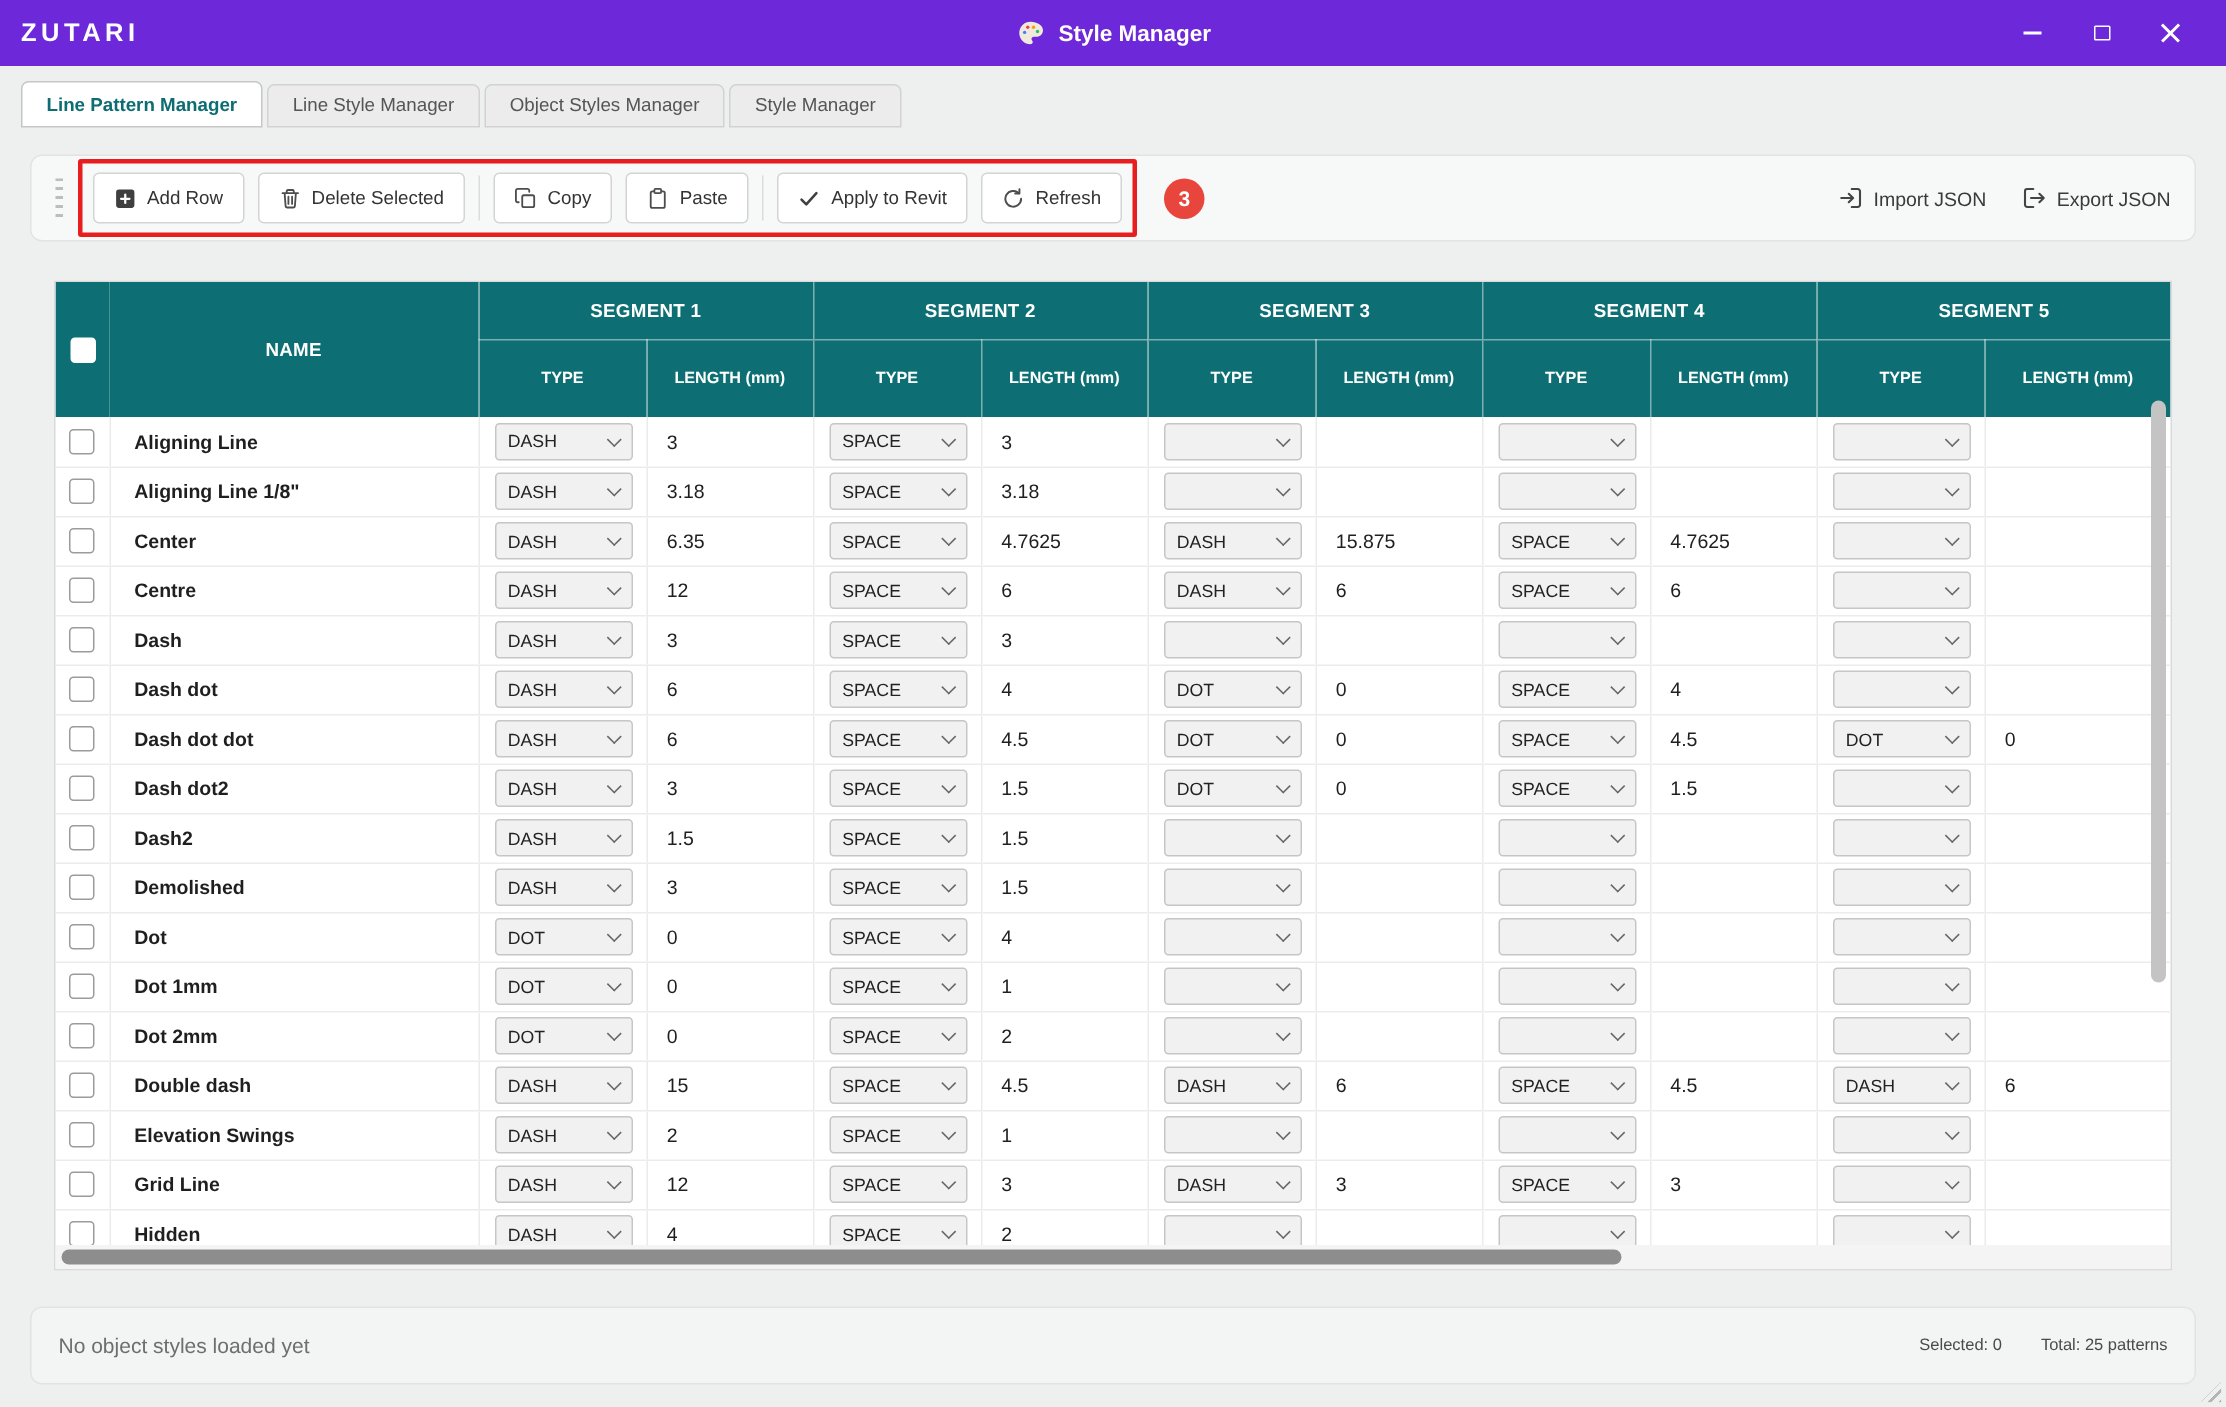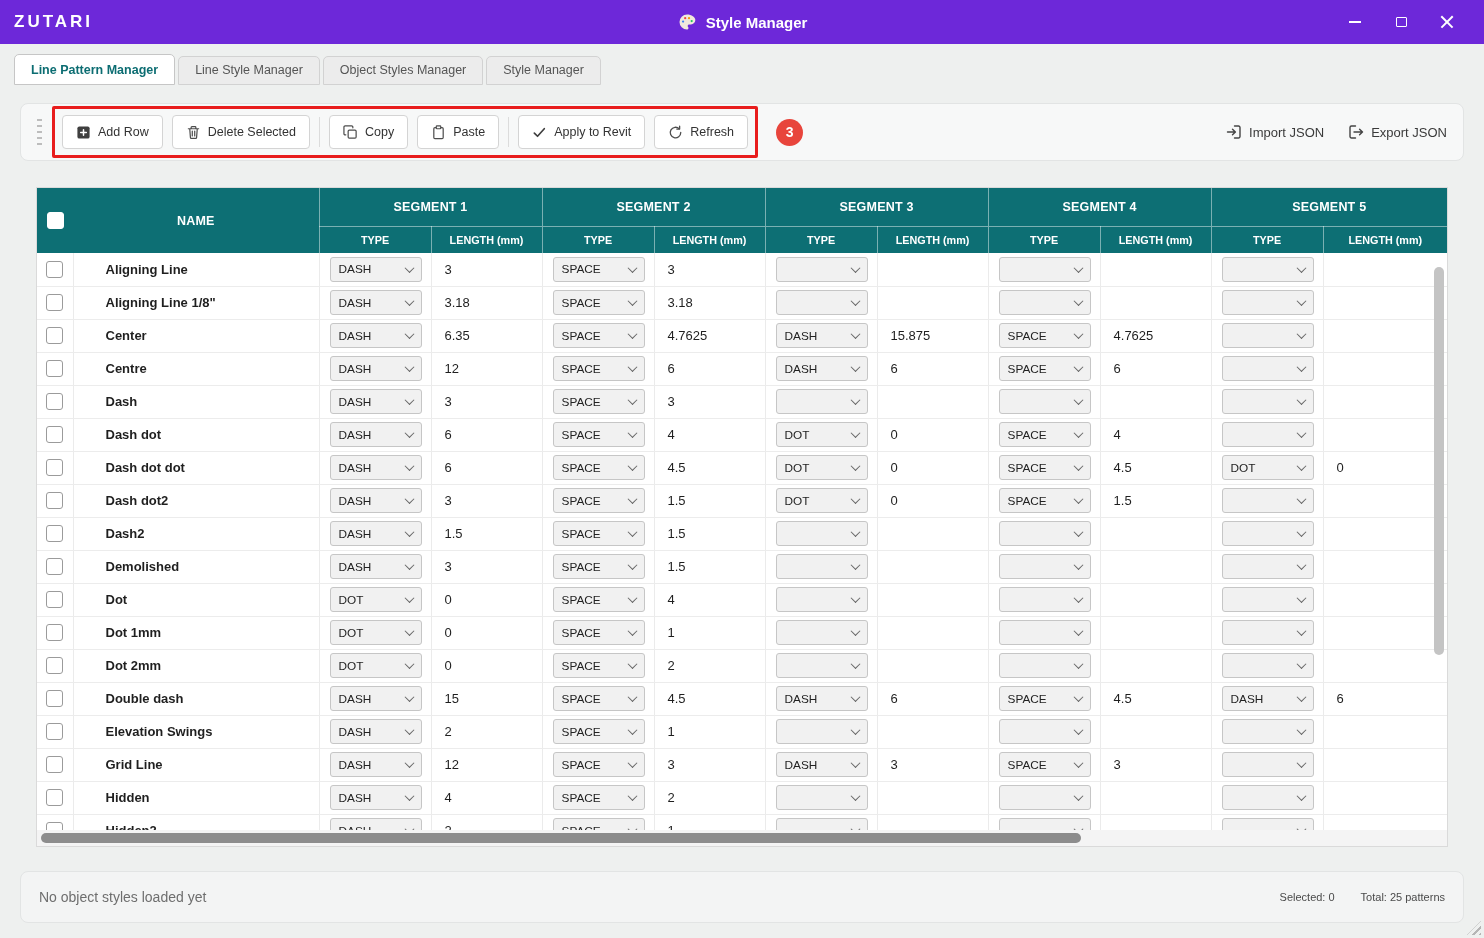--- a/index.html
+++ b/index.html
@@ -76,36 +76,36 @@
   }
 
   
   .table-panel{
     margin:26px 36px 0; height:660px; position:relative; background:#fff;
     border:1px solid #dadada; overflow:hidden;
   }
   table{ width:100%; border-collapse:collapse; table-layout:fixed; }
   thead th{ background:#0d6f74; color:#ffffff; font-weight:700; }
   thead tr.r1 th{ height:38px; font-size:12.5px; letter-spacing:.2px; }
-  thead tr.r2 th{ height:27px; font-size:10.8px; }
+  thead tr.r2 th{ height:52px; font-size:10.8px; }
   thead th.seg{ border-left:1px solid rgba(255,255,255,.45); border-bottom:1px solid rgba(255,255,255,.45); }
   thead tr.r2 th{ border-left:1px solid rgba(255,255,255,.45); }
   thead th.c-check0{ border:none; }
   tbody td{
     height:33px; border-bottom:1px solid #ececec; border-left:1px solid #ebebeb;
     font-size:13px; color:#1f1f1f; overflow:hidden; white-space:nowrap;
   }
   tbody td:first-child{ border-left:none; }
   td.c-check{ text-align:center; }
   .cb{
     display:inline-block; width:17px; height:17px; border:1.6px solid #9b9b9b;
     border-radius:3px; background:#fff; vertical-align:middle; cursor:pointer;
   }
   .cb.head{ border-color:#fff; background:#fff; }
-  td.c-name{ padding-left:32px; font-weight:700; }
+  td.c-name{ padding-left:16px; font-weight:700; }
   .dd{
     display:flex; align-items:center; justify-content:space-between; width:92px; height:25px;
     background:#f1f1f1; border:1px solid #c6c6c6; border-radius:3px; margin-left:10px;
     padding:0 8px; font-size:11.8px; color:#222; cursor:pointer;
   }
   .chev{
     width:7px; height:7px; border-right:1.5px solid #666; border-bottom:1.5px solid #666;
     transform:rotate(45deg) translate(-1px,-1px); flex:0 0 auto;
   }
   td.c-len{ padding-left:13px; }

